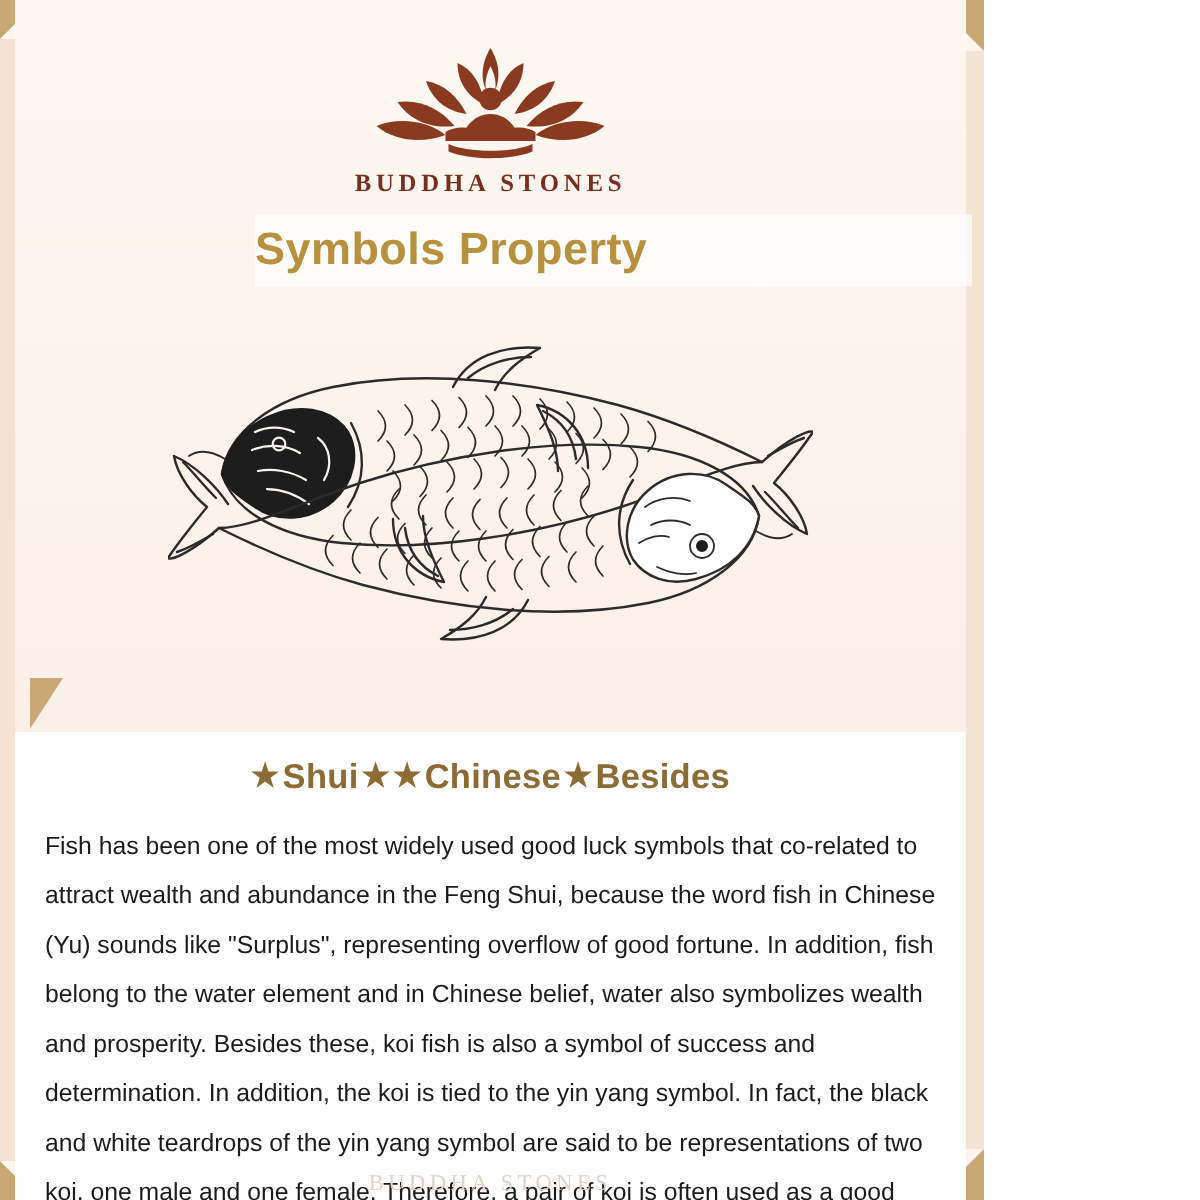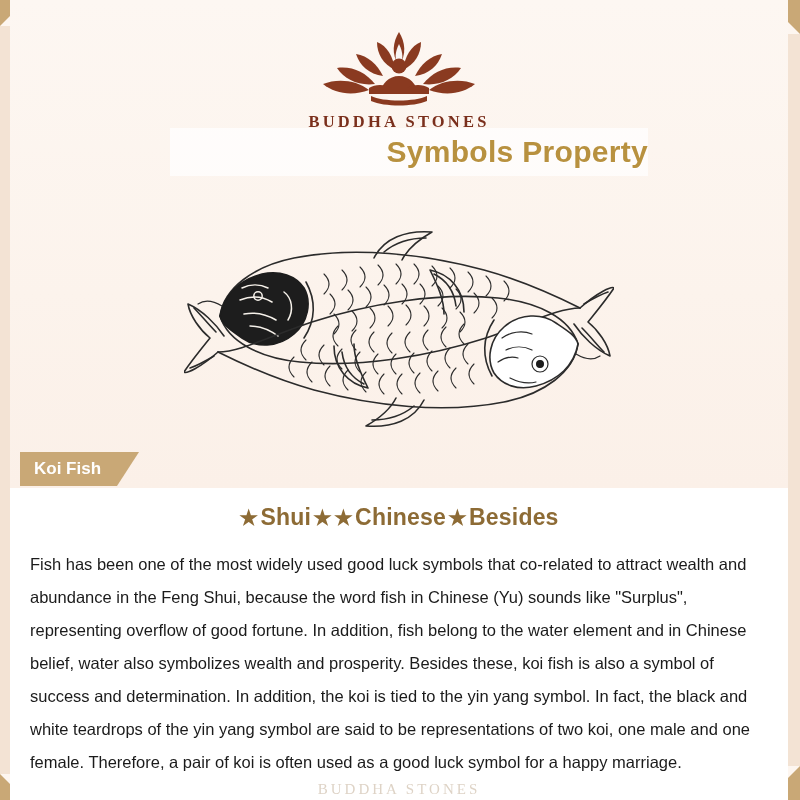--- a/index.html
+++ b/index.html
@@ -7,21 +7,21 @@
   body {
     width: 800px;
     height: 800px;
     font-family: "Liberation Sans", sans-serif;
     background: #ffffff;
     overflow: hidden;
   }
 
   .page {
     position: relative;
-    width: 800px;
+    width: 656px;
     height: 800px;
     background: #fdf6f0;
     overflow: hidden;
   }
 
   
   .corner-tl {
     position: absolute;
     top: 0; left: 0;
     width: 0; height: 0;
@@ -84,28 +84,28 @@
     font-size: 16.5px;
     letter-spacing: 3.2px;
     font-weight: bold;
     color: #7a2f1c;
     font-family: "Liberation Serif", serif;
   }
 
   
   .title-band {
     position: absolute;
-    top: 128px;
+    top: 143px;
     left: 160px;
     width: 478px;
     height: 48px;
     background: rgba(255,255,255,0.72);
     display: flex;
     align-items: center;
-    justify-content: flex-end;
+    justify-content: flex-start;
   }
   .title-band h1 {
     margin: 0;
     font-size: 30px;
     font-weight: bold;
     color: #b8913f;
     letter-spacing: 0.3px;
     text-shadow: 0 1px 0 #ffffff;
   }
 
@@ -352,21 +352,20 @@
         <path d="M34 156 C16 172 2 178 0 176 C8 164 18 152 26 142 C16 134 6 120 4 108 C18 114 32 128 40 140"></path>
         <path d="M30 160 C20 166 12 170 6 172"></path>
         <path d="M32 136 C24 128 16 118 10 112"></path>
 
         <path d="M38 110 C28 104 20 104 14 108" stroke-width="1.2"></path>
         <path d="M392 158 C402 164 410 164 416 160" stroke-width="1.2"></path>
       </g>
     </svg>
 
     <div class="ribbon">
-      <div class="ribbon-body">Koi Fish</div>
       <div class="ribbon-tail"></div>
     </div>
   </div>
 
   <div class="body-sec">
 
     <div class="keywords">
       <span class="kw-star">★</span>
       <span class="kw-word">Shui</span>
       <span class="kw-star">★</span>

